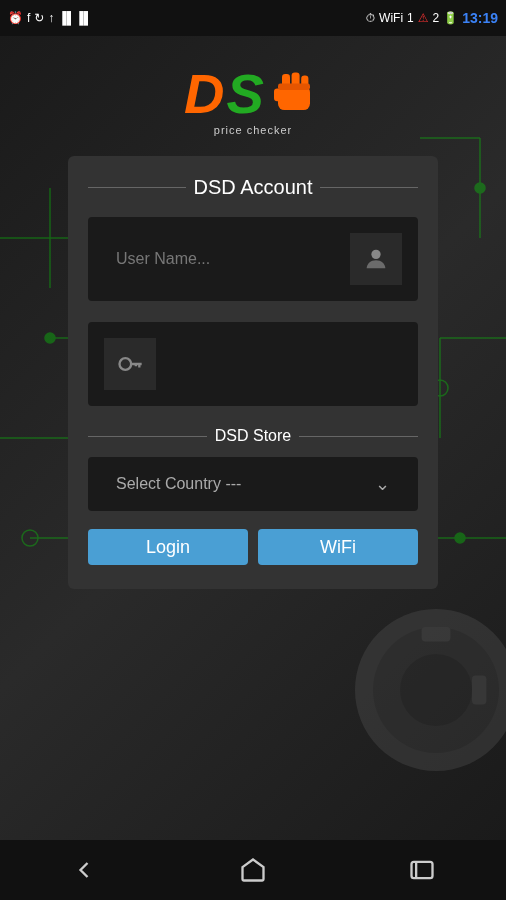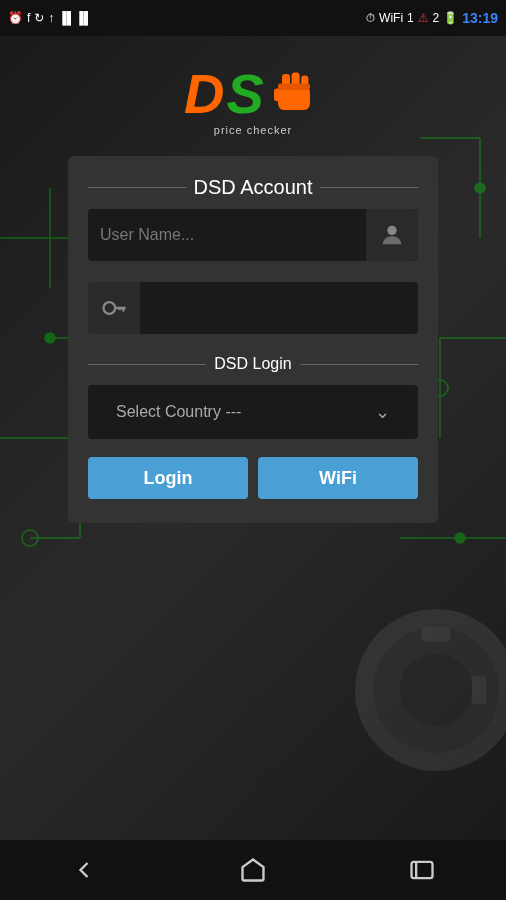--- a/index.html
+++ b/index.html
@@ -108,21 +108,21 @@
       border-radius: 6px;
       padding: 20px 20px 24px;
       position: relative;
       z-index: 10;
     }
 
     .card-title-row {
       display: flex;
       align-items: center;
       gap: 8px;
-      margin-bottom: 10px;
+      margin-bottom: 18px;
     }
 
     .divider-line {
       flex: 1;
       height: 1px;
       background-color: #666;
     }
 
     .card-title {
       color: #ffffff;
@@ -131,21 +131,21 @@
       white-space: nowrap;
     }
 
     
     .input-row {
       display: flex;
       align-items: center;
       background-color: #1a1a1a;
       border-radius: 4px;
       margin-bottom: 21px;
-      padding: 0;
+      padding: 16px;
       overflow: hidden;
     }
 
     .input-field {
       flex: 1;
       background: transparent;
       border: none;
       outline: none;
       color: #aaa;
       font-size: 16px;
@@ -204,25 +204,25 @@
     }
 
     
     .button-row {
       display: flex;
       gap: 10px;
     }
 
     .btn {
       flex: 1;
-      height: 42px;
+      height: 36px;
       border: none;
       border-radius: 4px;
       font-size: 18px;
-      font-weight: 700;
+      font-weight: 400;
       cursor: pointer;
       color: #fff;
       background-color: #4a9fd4;
     }
 
     
     .nav-bar {
       position: absolute;
       bottom: 0;
       left: 0;
@@ -352,21 +352,21 @@
           <circle cx="8" cy="12" r="5"></circle>
           <line x1="13" y1="12" x2="22" y2="12"></line>
           <line x1="20" y1="12" x2="20" y2="15"></line>
           <line x1="17" y1="12" x2="17" y2="14"></line>
         </svg>
       </div>
     </div>
 
     <div class="store-title-row">
       <div class="divider-line"></div>
-      <span class="store-title">DSD Login</span>
+      <span class="store-title">DSD Store</span>
       <div class="divider-line"></div>
     </div>
 
     <div class="dropdown-row">
       <span class="dropdown-label">Select Country ---</span>
       <span class="dropdown-arrow">⌄</span>
     </div>
 
     <div class="button-row">
       <button class="btn" style="background-color:#4a9fd4;">Login</button>

